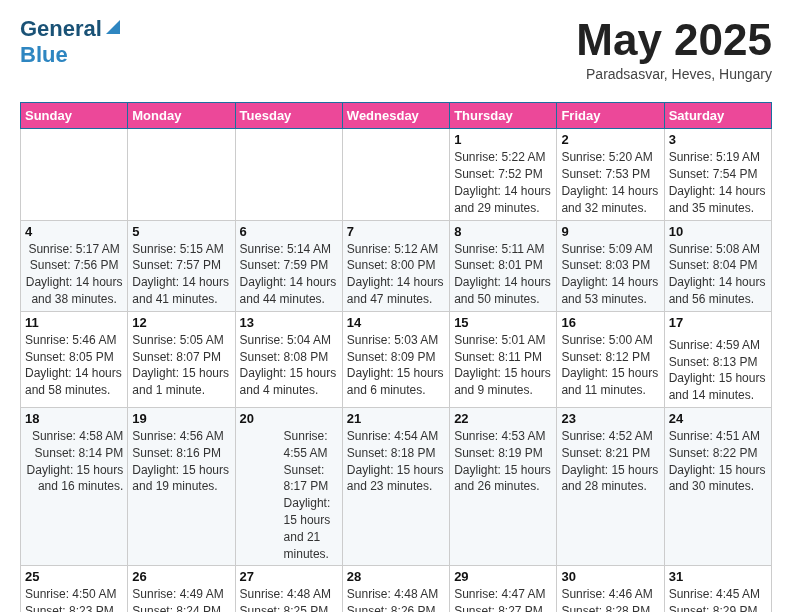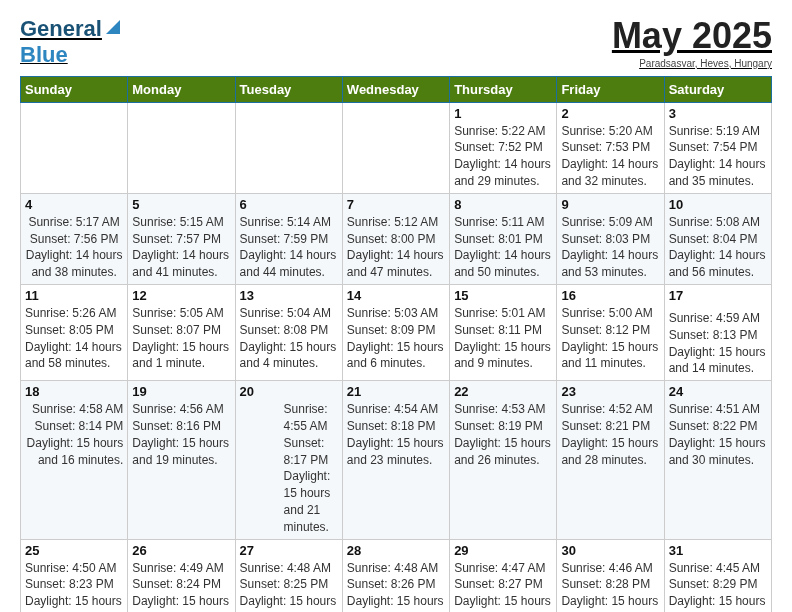--- a/index.html
+++ b/index.html
@@ -14,55 +14,54 @@
       width: 792px;
       height: 612px;
       padding: 16px 20px 10px 20px;
       display: flex;
       flex-direction: column;
     }
     .header {
       display: flex;
       justify-content: space-between;
       align-items: flex-start;
-      margin-bottom: 7px;
-      text-decoration: underline;
+      margin-bottom: 20px;
     }
     .logo {
       display: flex;
       flex-direction: column;
       align-items: flex-start;
     }
     .logo-line {
       display: flex;
       align-items: center;
     }
     .title-block {
       text-align: right;
     }
     .main-title {
-      font-size: 36px;
+      font-size: 44px;
       font-weight: bold;
       color: #222;
       line-height: 1.1;
     }
     .subtitle {
-      font-size: 10px;
+      font-size: 14px;
       color: #444;
       margin-top: 2px;
     }
     .calendar {
       flex: 1;
       border: 1px solid #ccc;
       border-collapse: collapse;
       width: 100%;
       table-layout: fixed;
     }
     .calendar th {
-      background: #4d7c0f;
+      background: #ec4899;
       color: #fff;
       font-size: 13px;
       font-weight: bold;
       padding: 5px 4px;
       border: 1px solid #1a6fa0;
       text-align: left;
     }
     .calendar td {
       vertical-align: top;
       border: 1px solid #ccc;
@@ -208,21 +207,21 @@
             <span class="day-num">10</span>
             <div class="day-info" style="white-space: pre-line;">Sunrise: 5:08 AM
 Sunset: 8:04 PM
 Daylight: 14 hours
 and 56 minutes.</div>
           </td>
         </tr>
         <tr>
           <td>
             <span class="day-num">11</span>
-            <div class="day-info" style="white-space: pre-line;">Sunrise: 5:26 AM
+            <div class="day-info" style="white-space: pre-line;">Sunrise: 5:46 AM
 Sunset: 8:05 PM
 Daylight: 14 hours
 and 58 minutes.</div>
           </td>
           <td>
             <span class="day-num">12</span>
             <div class="day-info" style="white-space: pre-line;">Sunrise: 5:05 AM
 Sunset: 8:07 PM
 Daylight: 15 hours
 and 1 minute.</div>

